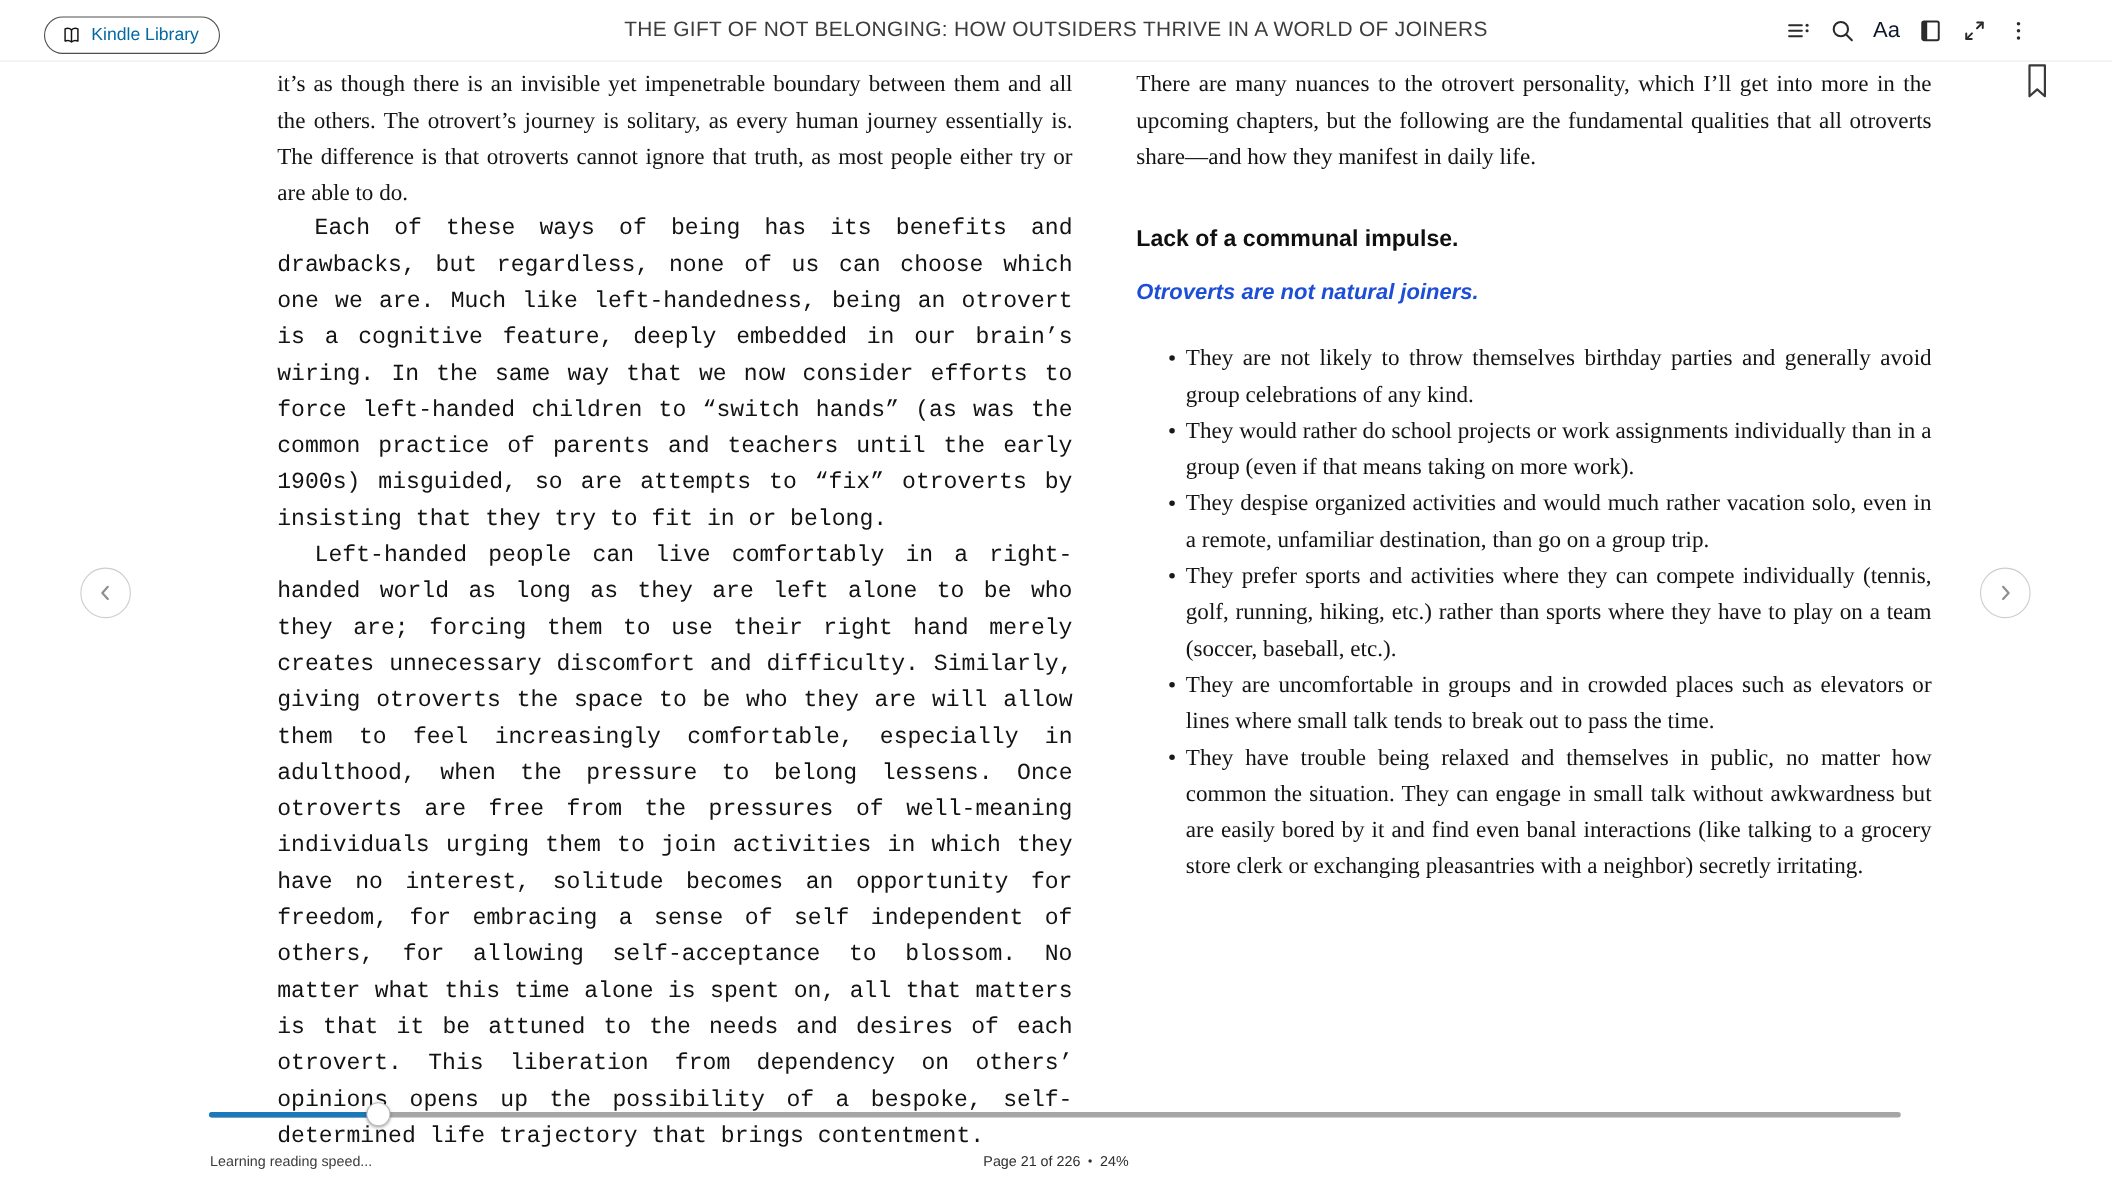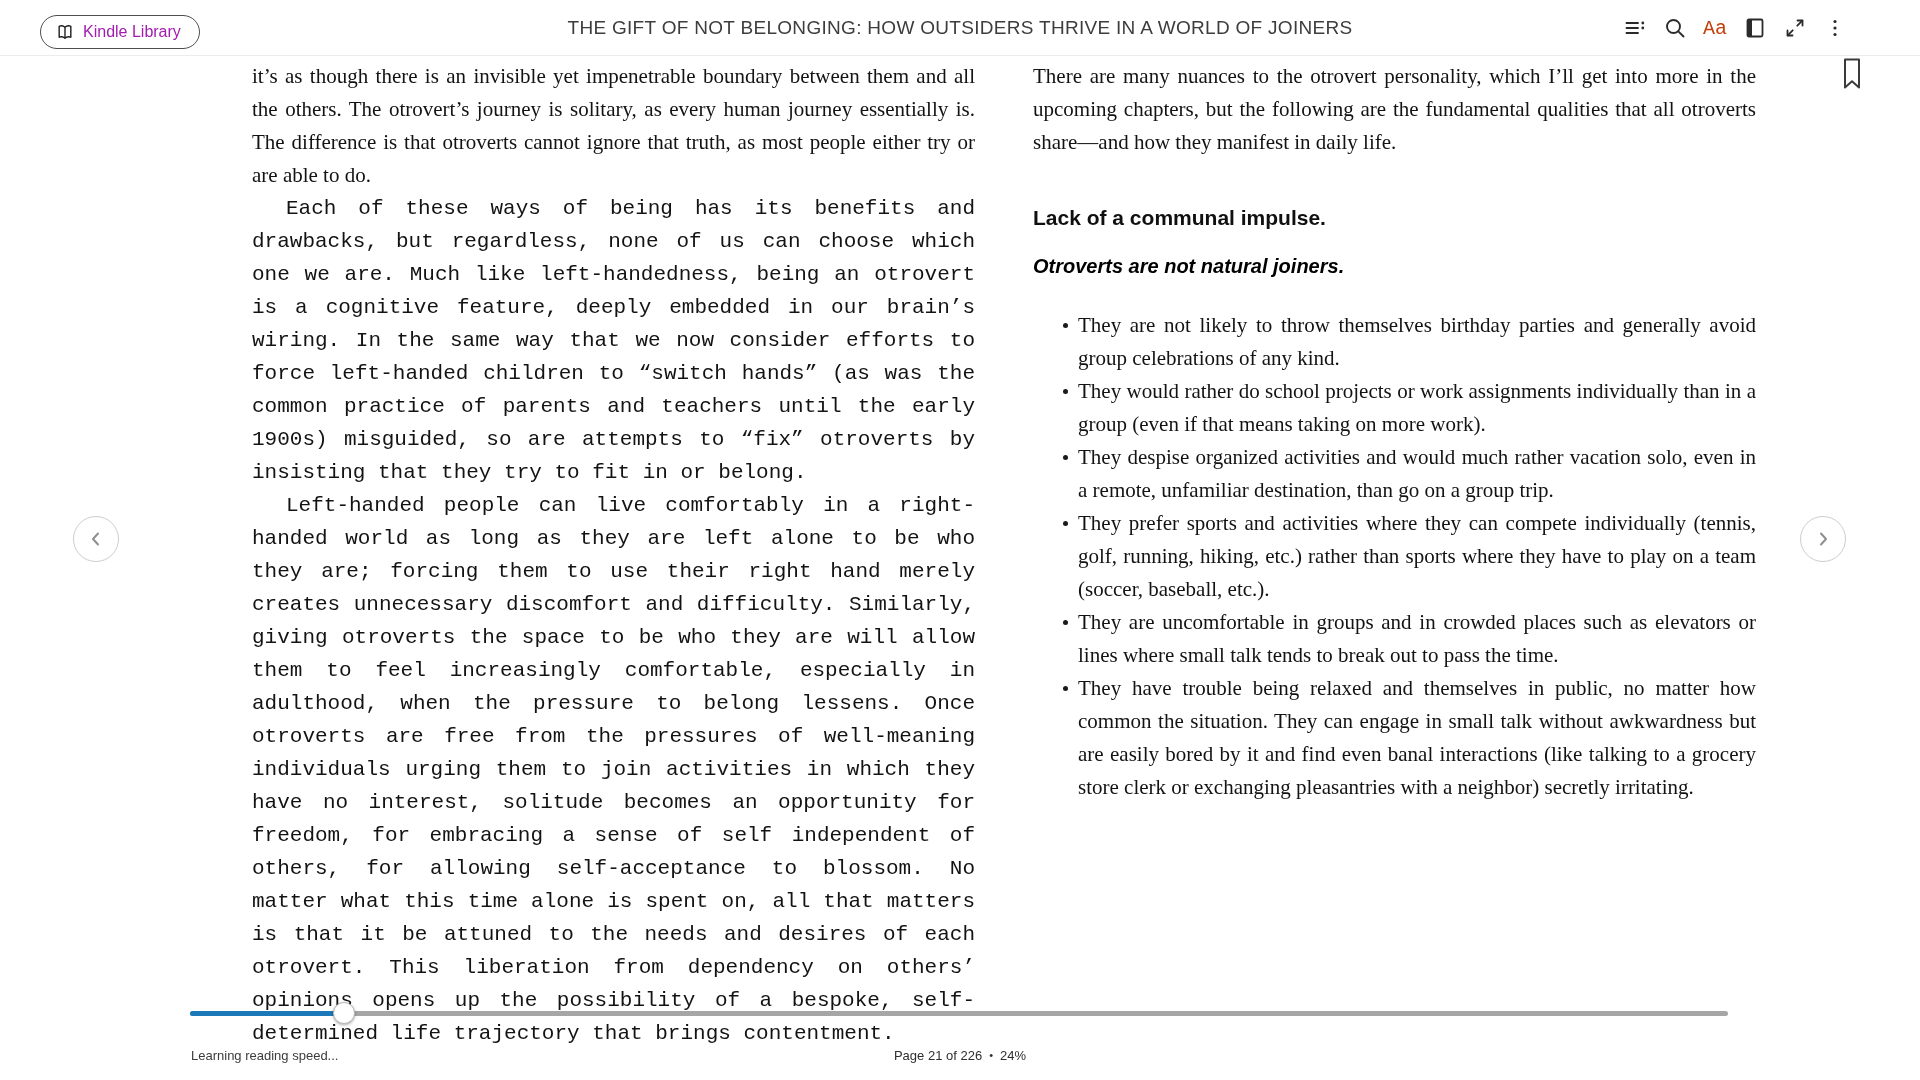--- a/index.html
+++ b/index.html
@@ -5,49 +5,49 @@
   * { margin:0; padding:0; box-sizing:border-box; }
   html,body { width:1920px; height:1080px; overflow:hidden; background:#ffffff;
               font-family:"Liberation Sans", sans-serif; }
 
   
   .toolbar { position:absolute; left:0; top:0; width:1920px; height:56px;
              background:#fff; border-bottom:1px solid #ececec; }
   .lib-btn { position:absolute; left:40px; top:15px; height:34px; padding:0 18px 0 14px;
              display:flex; align-items:center; gap:8px; background:#fff;
              border:1px solid #4f4f4f; border-radius:18px; cursor:pointer;
-             font-family:"Liberation Sans", sans-serif; font-size:16px; color:#a21caf; }
+             font-family:"Liberation Sans", sans-serif; font-size:16px; color:#0369a1; }
   .lib-btn svg { display:block; }
   .book-title { position:absolute; left:0; top:0; width:1920px; height:56px;
                 display:flex; align-items:center; justify-content:center;
                 font-size:19px; letter-spacing:.3px; color:#3d3d3d; }
   .tools { position:absolute; right:73px; top:0; height:56px; display:flex;
            align-items:center; gap:16px; }
   .tool-btn { width:24px; height:24px; border:none; background:transparent; cursor:pointer;
               display:flex; align-items:center; justify-content:center; padding:0; }
   .tool-btn svg { display:block; }
-  .aa-glyph { font-size:20px; color:#c2410c; font-family:Liberation Mono, monospace; }
+  .aa-glyph { font-size:20px; color:#0f172a; font-family:Liberation Sans, sans-serif; }
 
   .bookmark { position:absolute; left:1840px; top:58px; width:24px; height:32px;
               background:transparent; border:none; cursor:pointer; padding:0; }
 
   
   .col { position:absolute; top:60px; width:723px;
          font-family:"Liberation Serif", "DejaVu Serif", serif;
          font-size:21px; line-height:33px; color:#131313; text-align:justify; }
   .col-left  { left:212px;margin-left:40px; }
   .col-right { left:1033px; }
   .col p.indent { text-indent:34px;font-family:Liberation Mono, monospace; }
   .core-heading { font-family:"Liberation Sans", sans-serif; font-weight:bold;
                   font-size:23px; color:#0f0f0f; margin-top:52px; text-align:left;
                   letter-spacing:.2px; }
   .subhead { font-family:"Liberation Sans", sans-serif; font-weight:bold;
              font-size:21px; color:#101010; margin-top:42px; text-align:left; }
   .subhead-italic { font-family:"Liberation Sans", sans-serif; font-weight:bold;
-                    font-style:italic; font-size:20px; color:#000000; margin-top:16px;
+                    font-style:italic; font-size:20px; color:#1d4ed8; margin-top:16px;
                     text-align:left; }
   ul.qualities { list-style:none; margin-top:26px; padding-left:45px; }
   ul.qualities li { position:relative; }
   ul.qualities li::before { content:""; position:absolute; left:-15px; top:14px;
                             width:5px; height:5px; border-radius:50%; background:#1a1a1a; }
 
   
   .nav-btn { position:absolute; top:516px; width:46px; height:46px; border-radius:50%;
              border:1px solid #cdcdcd; background:#fff; cursor:pointer;
              display:flex; align-items:center; justify-content:center; padding:0; }

